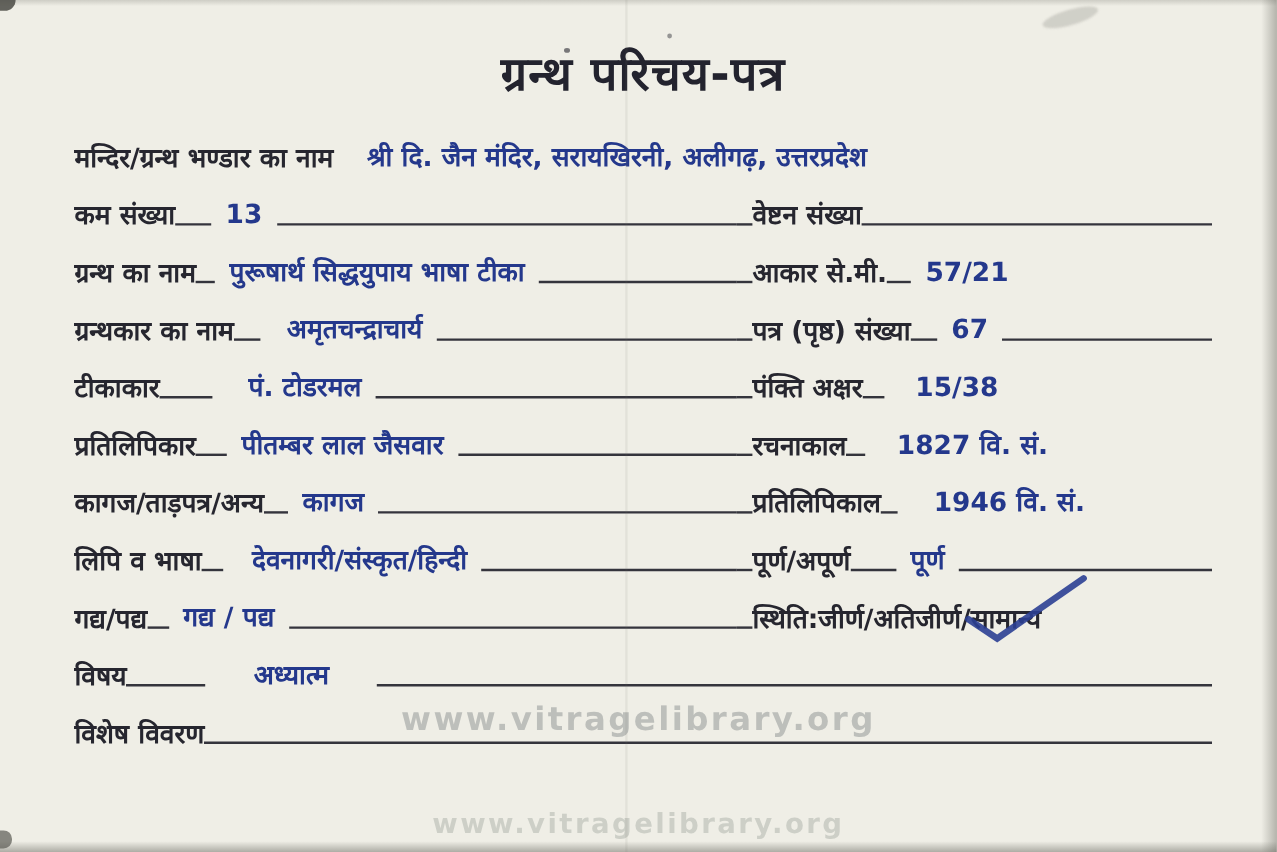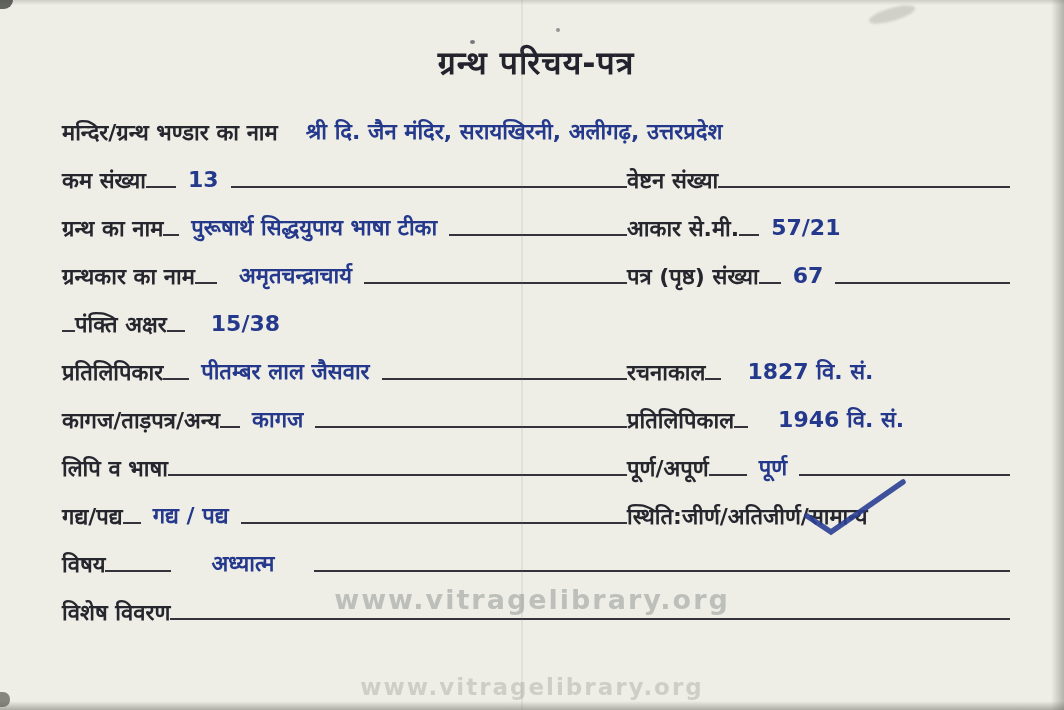--- a/index.html
+++ b/index.html
@@ -4,21 +4,21 @@
 <style>
   html,body { margin:0; padding:0; background:#8e8e88; }
   .card {
     position:relative; width:1064px; height:710px;
     background:#efeee6; overflow:hidden;
     font-family:"DejaVu Sans", sans-serif;
     color:#26262f;
   }
   .inner { position:absolute; left:62px; right:54px; top:0; }
   .title {
-    text-align:center; font-size:32px; font-weight:bold; color:#23232e;
+    text-align:center; font-size:39px; font-weight:bold; color:#23232e;
     padding-top:38px; line-height:50px; letter-spacing:1px;
   }
   .rows { margin-top:12px; display:flex; flex-direction:column; }
   .row { display:flex; height:48px; }
   .field { display:flex; align-items:flex-end; min-width:0; }
   .field.left  { flex:0 0 552px; }
   .field.right { flex:1 1 auto; }
   .field.full  { flex:1 1 auto; }
   .label {
     font-size:22px; font-weight:bold; color:#26262f;
@@ -115,20 +115,26 @@
         <div class="field right">
           <span class="seg lead"></span>
           <span class="label">पत्र (पृष्ठ) संख्या</span>
           <span class="seg short" style="flex-basis:22px;"></span>
           <span class="value">67</span>
           <span class="seg grow"></span>
         </div>
       </div>
 
       <div class="row">
+        <div class="field left">
+          <span class="label">टीकाकार</span>
+          <span class="seg short" style="flex-basis:44px;"></span>
+          <span class="value" style="padding-left:30px;">पं. टोडरमल</span>
+          <span class="seg grow"></span>
+        </div>
         <div class="field right">
           <span class="seg lead"></span>
           <span class="label">पंक्ति अक्षर</span>
           <span class="seg short" style="flex-basis:18px;"></span>
           <span class="value" style="padding-left:26px;">15/38</span>
           <span class="spacer"></span>
         </div>
       </div>
 
       <div class="row">
@@ -160,20 +166,21 @@
           <span class="seg short" style="flex-basis:14px;"></span>
           <span class="value" style="padding-left:30px;text-align:center;">1946 वि. सं.</span>
           <span class="spacer"></span>
         </div>
       </div>
 
       <div class="row">
         <div class="field left">
           <span class="label">लिपि व भाषा</span>
           <span class="seg short" style="flex-basis:18px;"></span>
+          <span class="value" style="padding-left:24px;">देवनागरी/संस्कृत/हिन्दी</span>
           <span class="seg grow"></span>
         </div>
         <div class="field right">
           <span class="seg lead"></span>
           <span class="label">पूर्ण/अपूर्ण</span>
           <span class="seg short" style="flex-basis:38px;"></span>
           <span class="value">पूर्ण</span>
           <span class="seg grow"></span>
         </div>
       </div>

